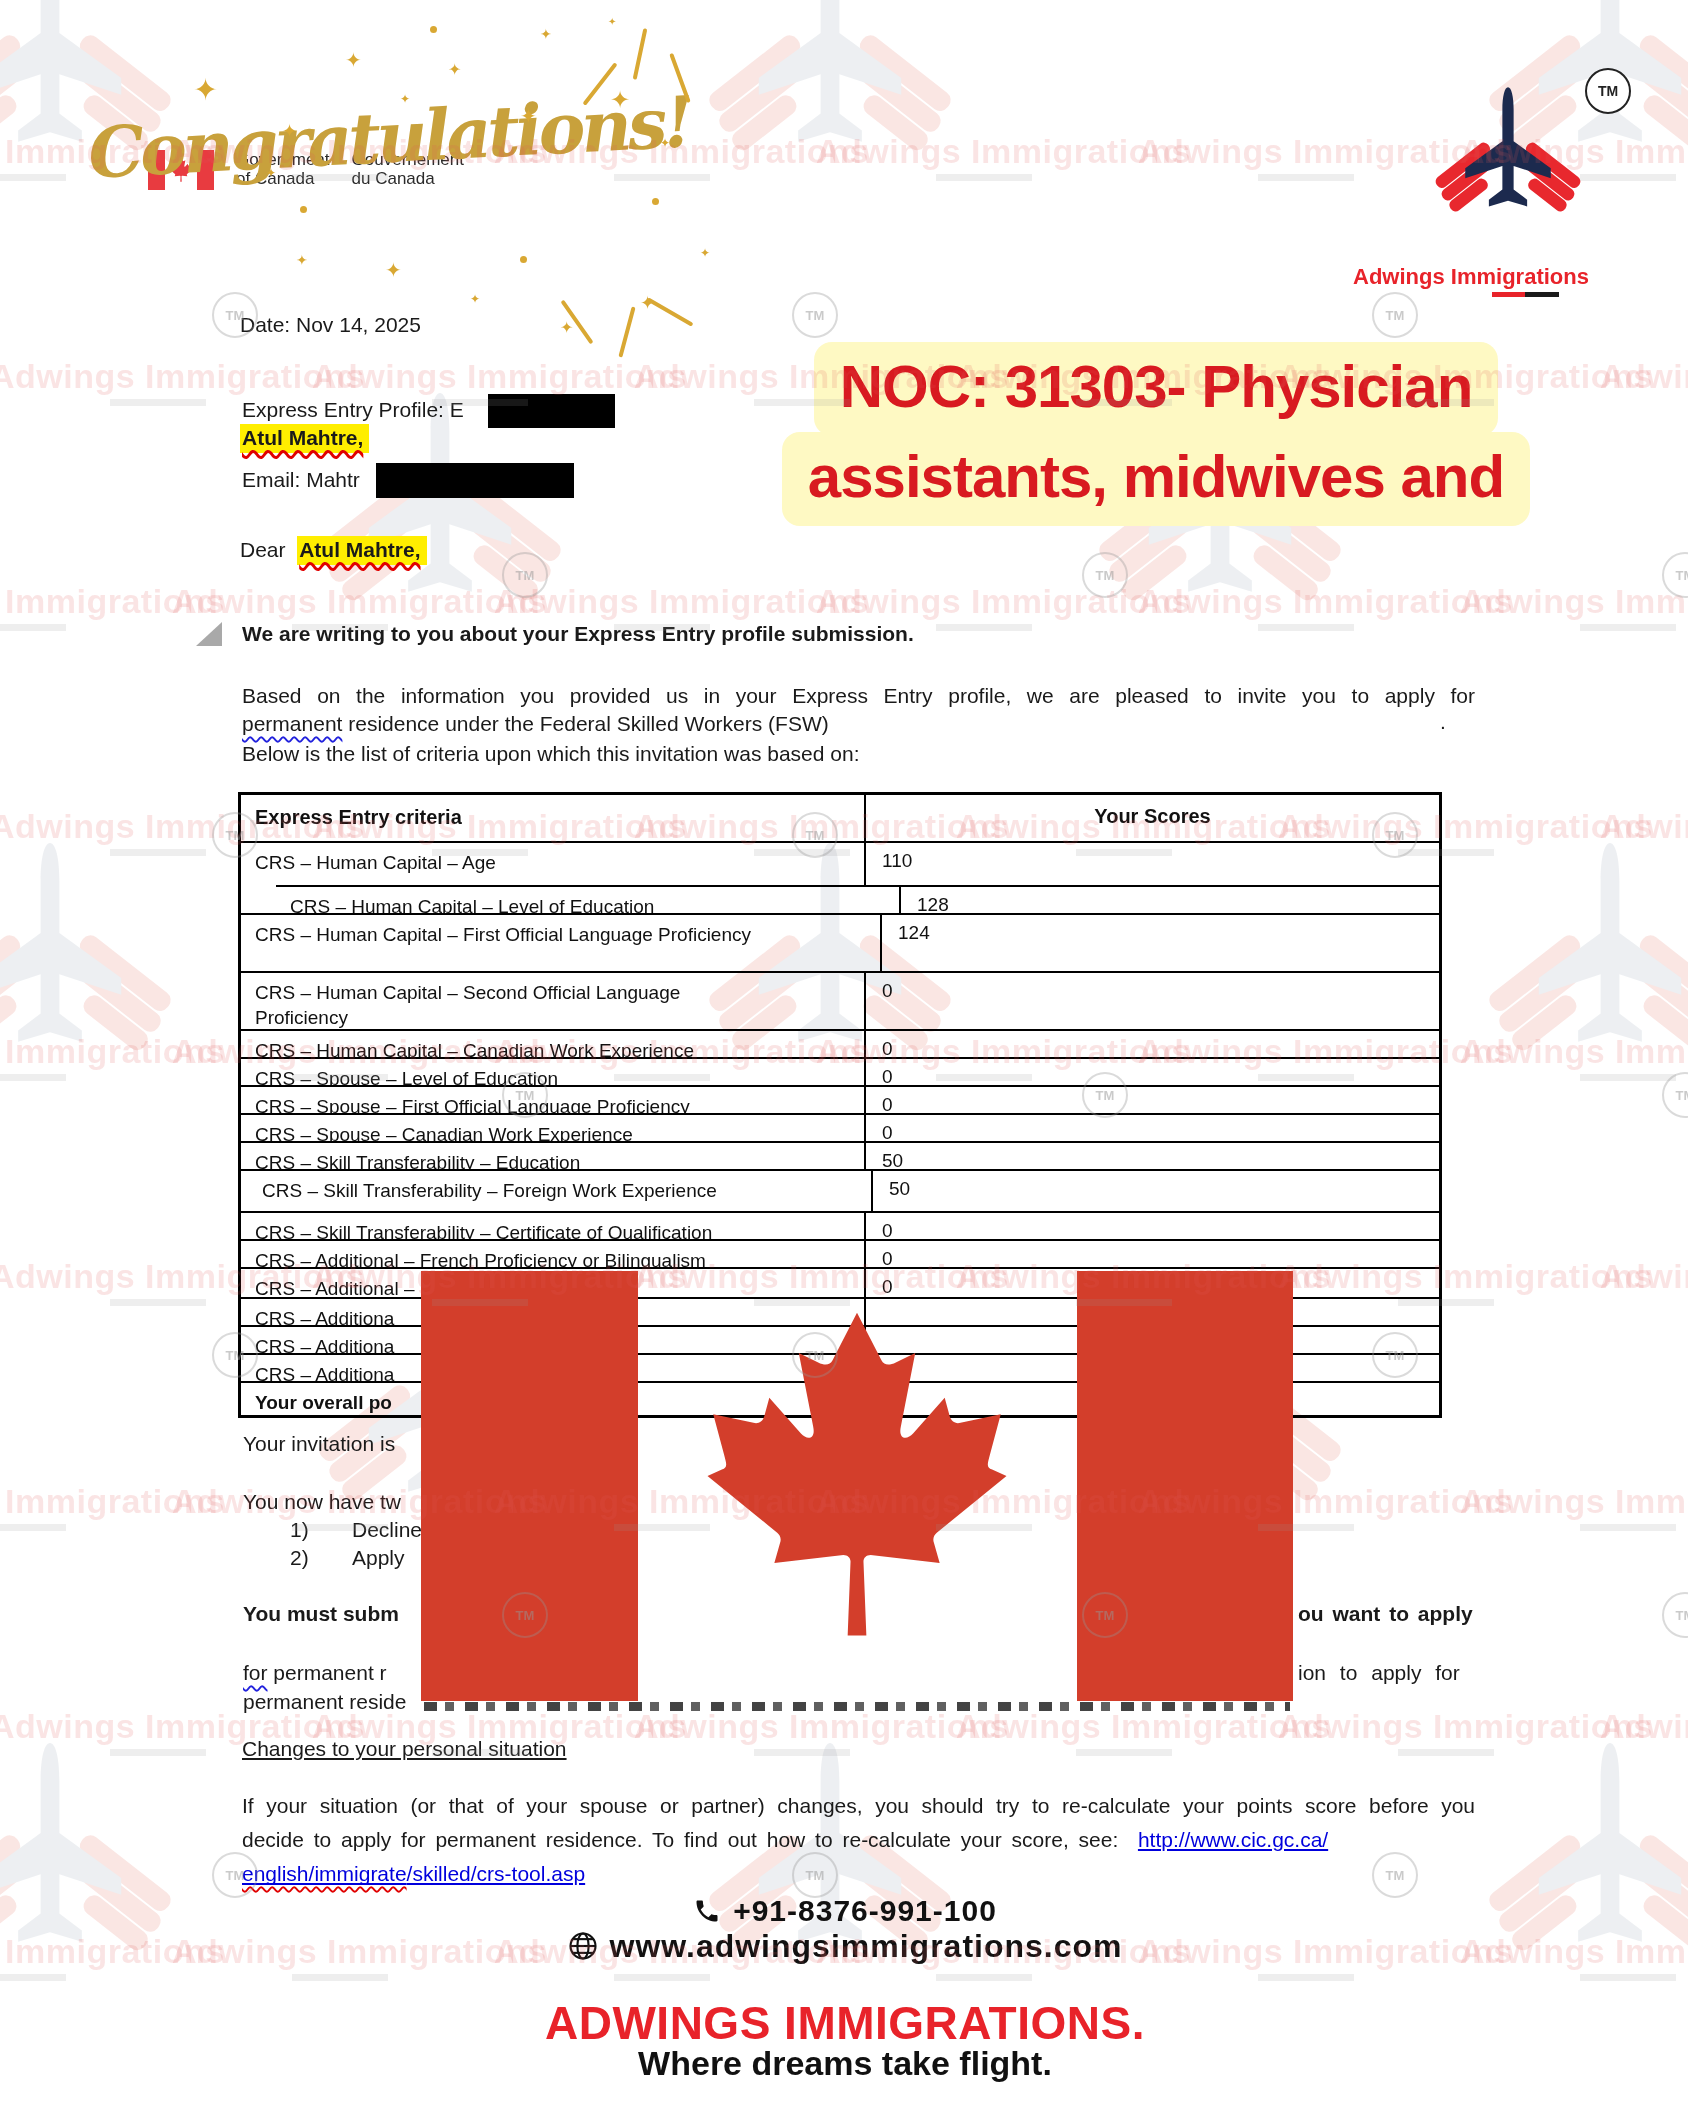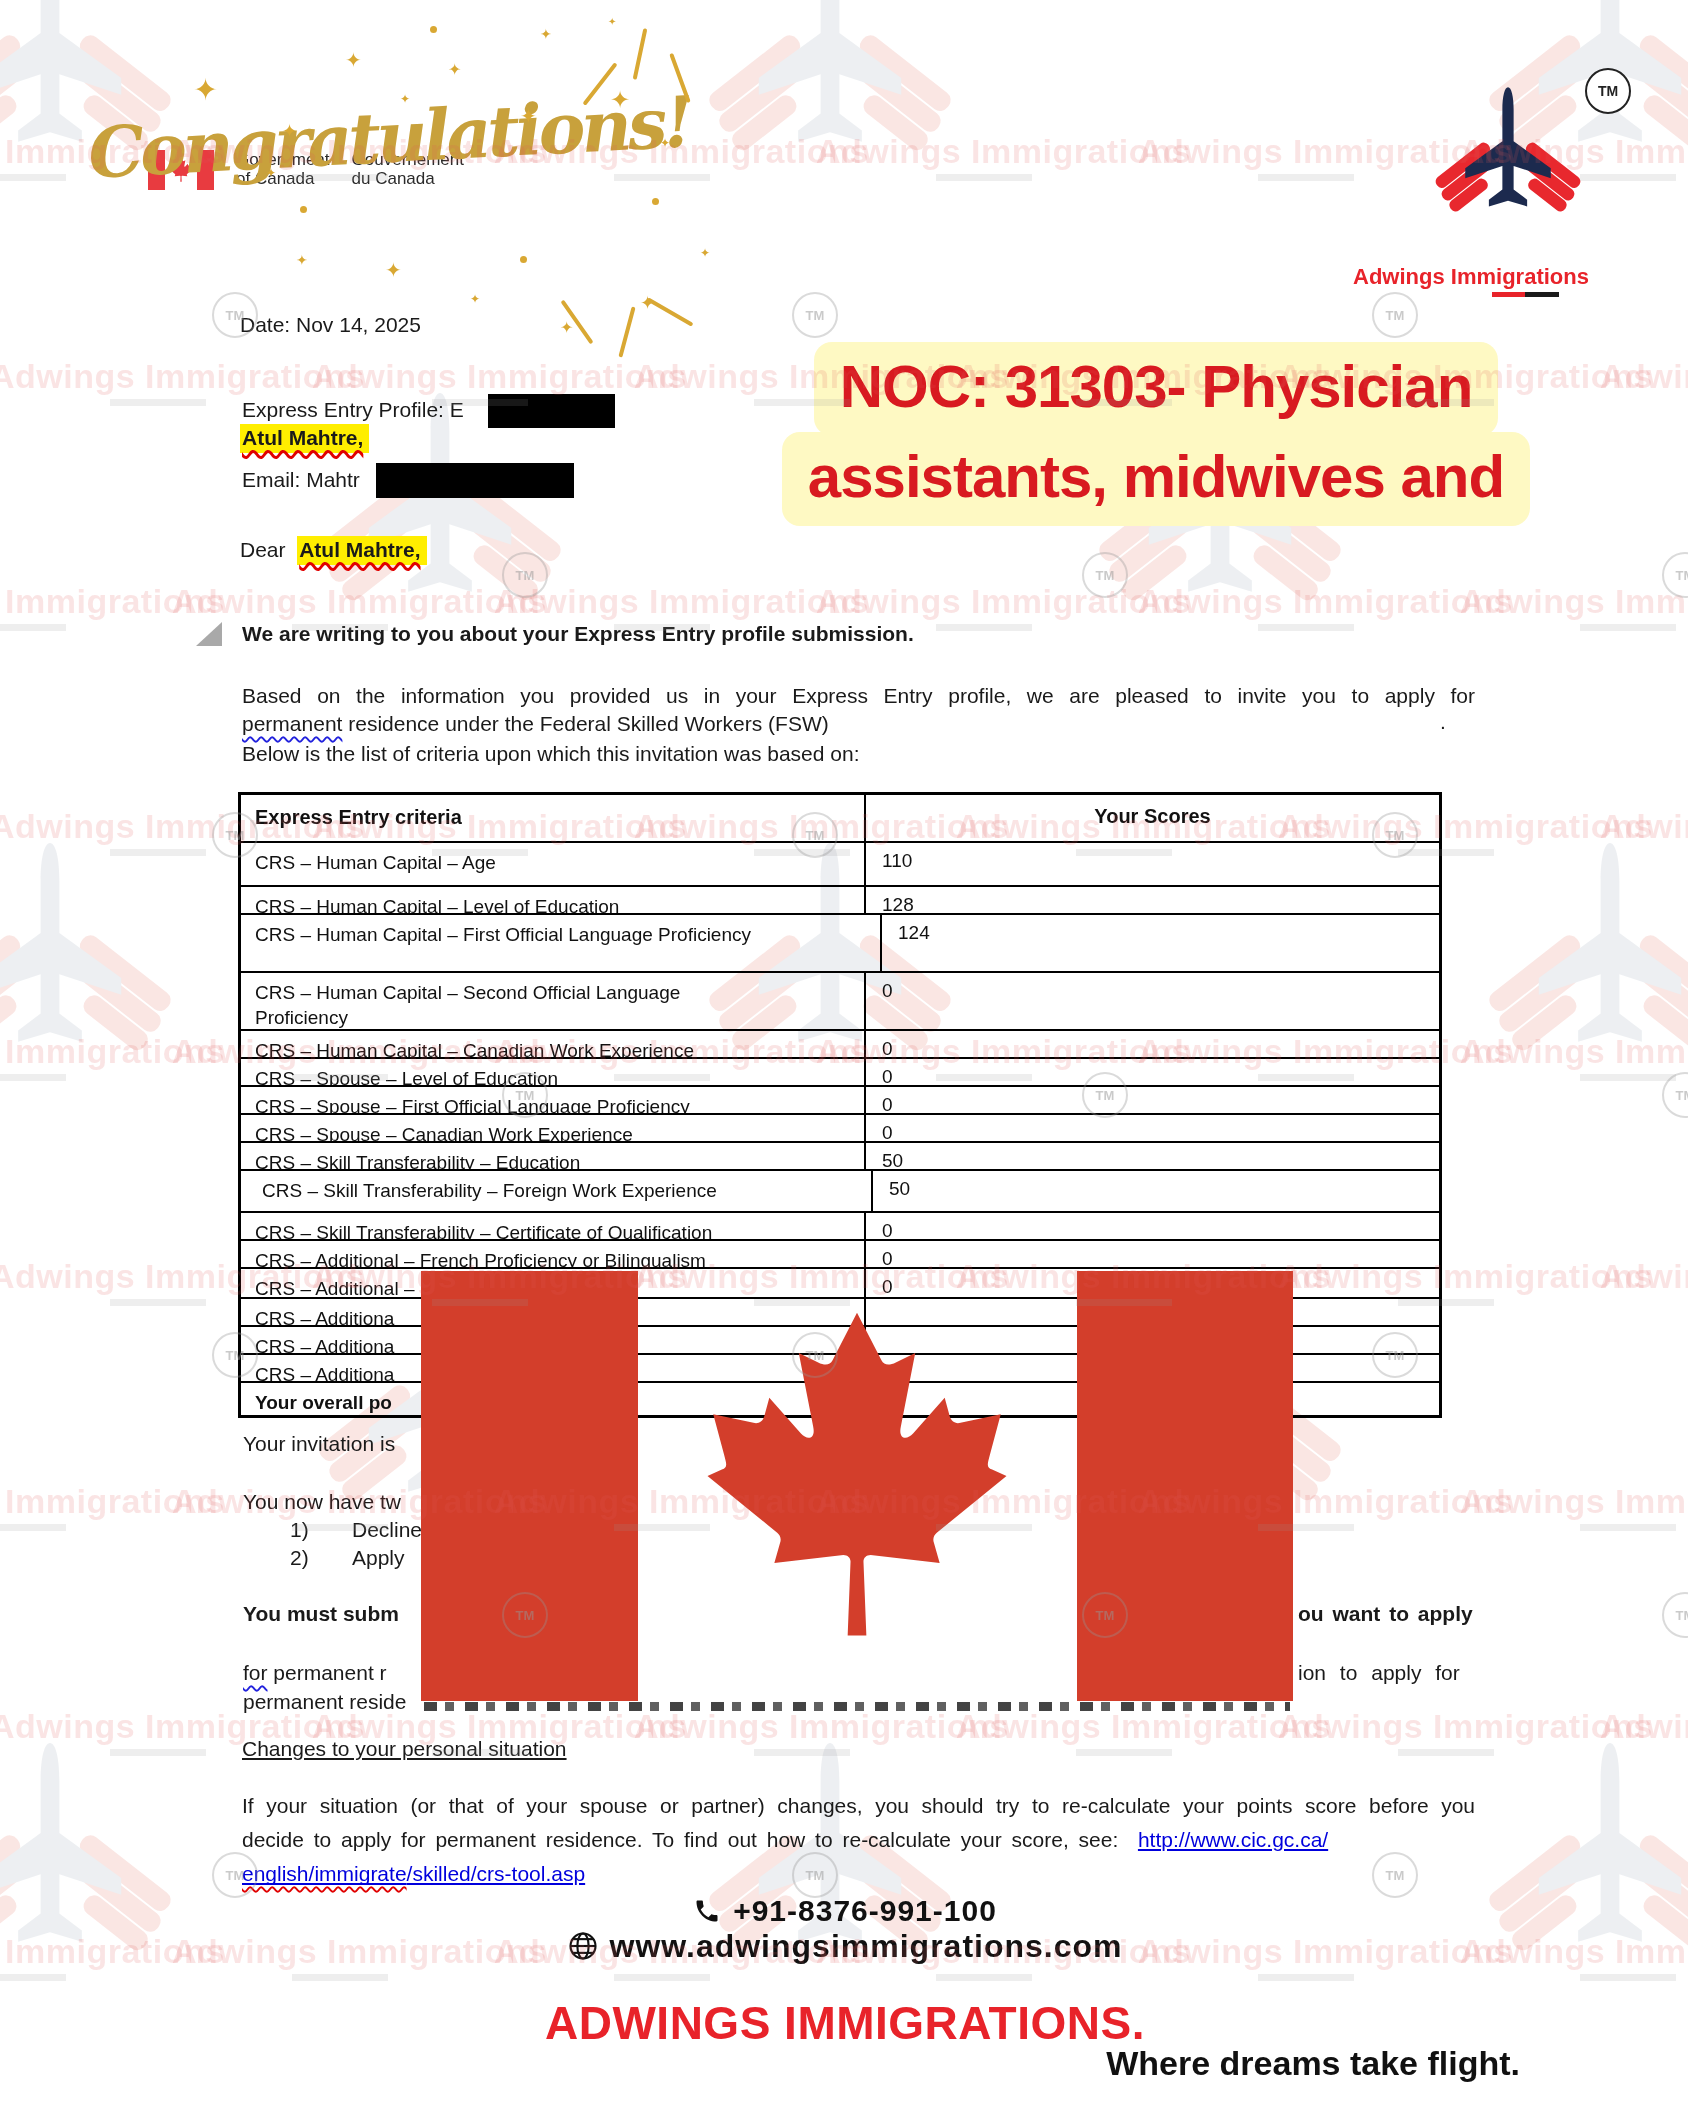--- a/index.html
+++ b/index.html
@@ -80,21 +80,21 @@
   .flag { position:absolute; left:421px; top:1271px; width:872px; height:430px; z-index:5; }
   .flag .fb { position:absolute; top:0; height:430px; background:#D33E2B; }
   .cut-strip { position:absolute; left:424px; top:1702px; width:866px; height:9px; z-index:6; opacity:.85;
      background:repeating-linear-gradient(90deg,#222 0 13px,transparent 13px 21px,#444 21px 30px,transparent 30px 41px); }
 
   
   .footer-center { position:absolute; left:170px; width:1350px; text-align:center; color:#111; z-index:2; }
   .f-phone { font-size:30px; font-weight:700; letter-spacing:1px; }
   .f-site  { font-size:32px; font-weight:700; letter-spacing:1px; }
   .f-brand { font-size:46px; font-weight:800; color:#E8232A; letter-spacing:.5px; }
-  .f-tag   { font-size:34px; font-weight:700;text-align:right; }
+  .f-tag   { font-size:34px; font-weight:700; }
   .f-ic { display:inline-block; vertical-align:-4px; margin-right:12px; }
 </style>
 </head>
 <body>
 
 <div class="page">
 
   <div id="planes-layer">
       <div class="wm-plane" style="left: -100px; top: -80px;"><svg viewBox="0 0 160 150" width="300" height="282">
           <g fill="#f6d2cd">
@@ -366,21 +366,21 @@
 
     <div class="ee-table" id="ee-table">
         <div class="ee-row ee-head" style="height: 46px;">
           <div class="ee-cell-l">Express Entry criteria</div>
           <div class="ee-cell-r">Your Scores</div>
         </div>
         <div class="ee-row" style="height: 44px;">
           <div class="ee-cell-l">CRS – Human Capital – Age</div>
           <div class="ee-cell-r">110</div>
         </div>
-        <div class="ee-row" style="height: 28px;">
+        <div class="ee-row" style="height: 28px; margin-left: 35px;">
           <div class="ee-cell-l">CRS – Human Capital – Level of Education</div>
           <div class="ee-cell-r">128</div>
         </div>
         <div class="ee-row" style="height: 58px; gap: 16px;">
           <div class="ee-cell-l">CRS – Human Capital – First Official Language Proficiency</div>
           <div class="ee-cell-r">124</div>
         </div>
         <div class="ee-row" style="height: 58px;">
           <div class="ee-cell-l">CRS – Human Capital – Second Official Language Proficiency</div>
           <div class="ee-cell-r">0</div>

